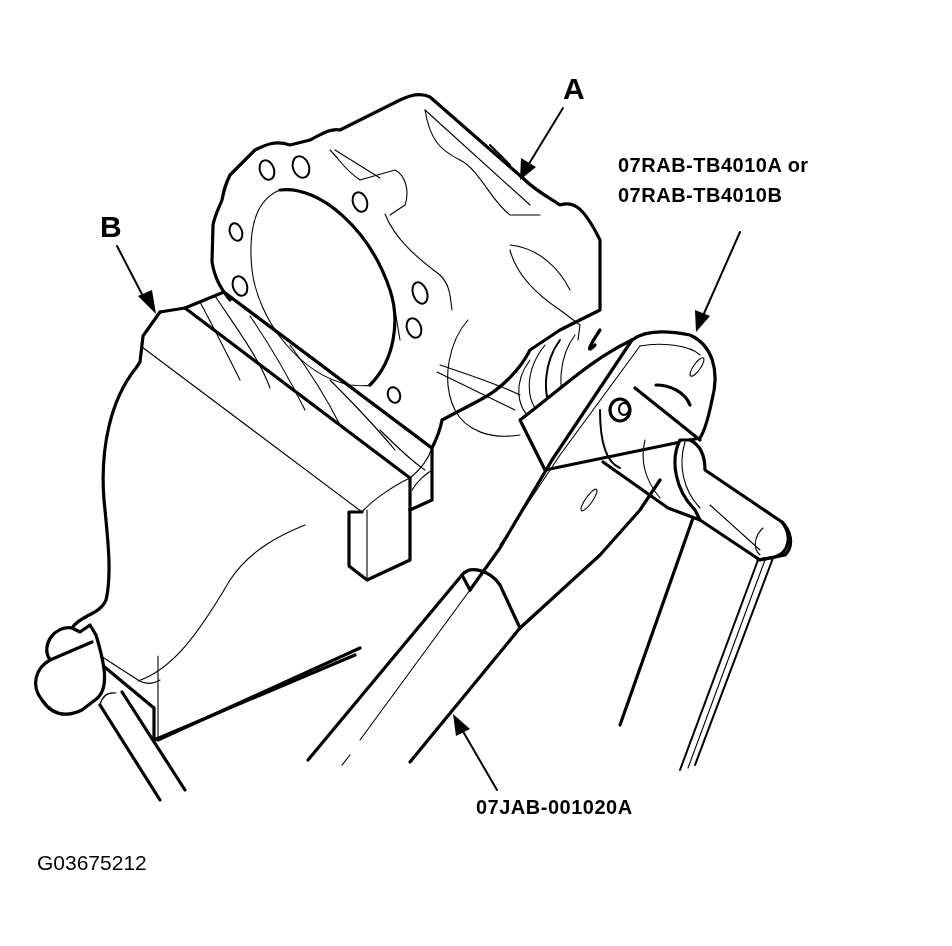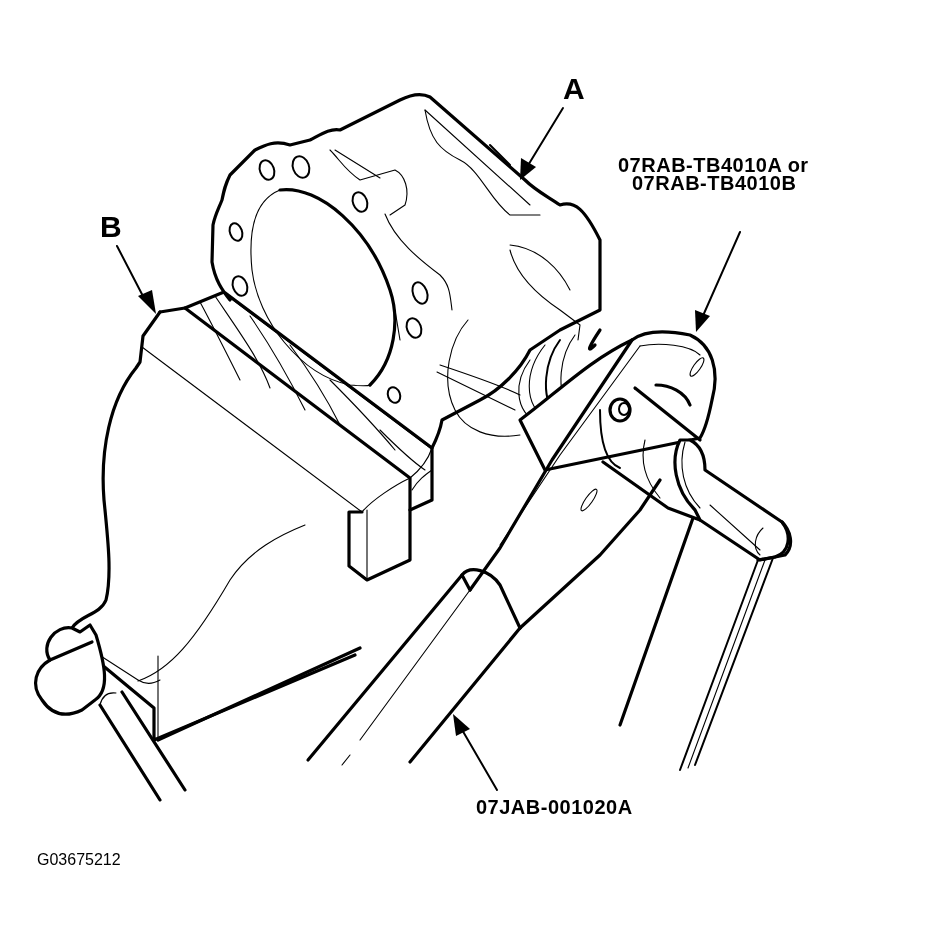--- a/index.html
+++ b/index.html
@@ -3,21 +3,21 @@
 <meta charset="utf-8">
 <style>
   html, body { margin: 0; padding: 0; background: #ffffff; }
   body { width: 952px; height: 946px; position: relative; overflow: hidden;
          font-family: "Liberation Sans", sans-serif; }
   #diagram { position: absolute; left: 0; top: 0; width: 952px; height: 946px; }
   .label { position: absolute; color: #000; font-weight: bold; white-space: nowrap;
            font-family: "Liberation Sans", sans-serif; }
   .callout-big { font-size: 20px; letter-spacing: 0.5px; }
   .callout-letter { font-size: 30px; }
-  .fig-id { position: absolute; font-size: 16px; color: #000; font-weight: normal;
+  .fig-id { position: absolute; font-size: 21px; color: #000; font-weight: normal;
             font-family: "Liberation Sans", sans-serif; }
   svg .thick { stroke: #000; stroke-width: 3.2; fill: none; stroke-linecap: round; stroke-linejoin: round; }
   svg .med { stroke: #000; stroke-width: 2; fill: none; stroke-linecap: round; stroke-linejoin: round; }
   svg .thin { stroke: #000; stroke-width: 1.1; fill: none; stroke-linecap: round; stroke-linejoin: round; }
   svg .fillw { fill: #fff; }
   svg .arrowhead { fill: #000; stroke: none; }
 </style>
 </head>
 <body>
 
@@ -161,17 +161,17 @@
     <line class="med" x1="497" y1="790" x2="461" y2="728"></line>
     <polygon class="arrowhead" points="453,714 470,729 456,736"></polygon>
   </g>
 </svg>
 
 <div class="label callout-letter" style="left:563px; top:72px;">A</div>
 
 <div class="label callout-letter" style="left:100px; top:210px;">B</div>
 
 <div class="label callout-big" style="left:618px; top:154px;">07RAB-TB4010A or</div>
-<div class="label callout-big" style="left:618px; top:172px;margin-left:14px;">07RAB-TB4010B</div>
+<div class="label callout-big" style="left:618px; top:184px;">07RAB-TB4010B</div>
 
 <div class="label callout-big" style="left:476px; top:796px;">07JAB-001020A</div>
 
 <div class="fig-id" style="left:37px; top:851px;">G03675212</div>
 
 </body></html>

